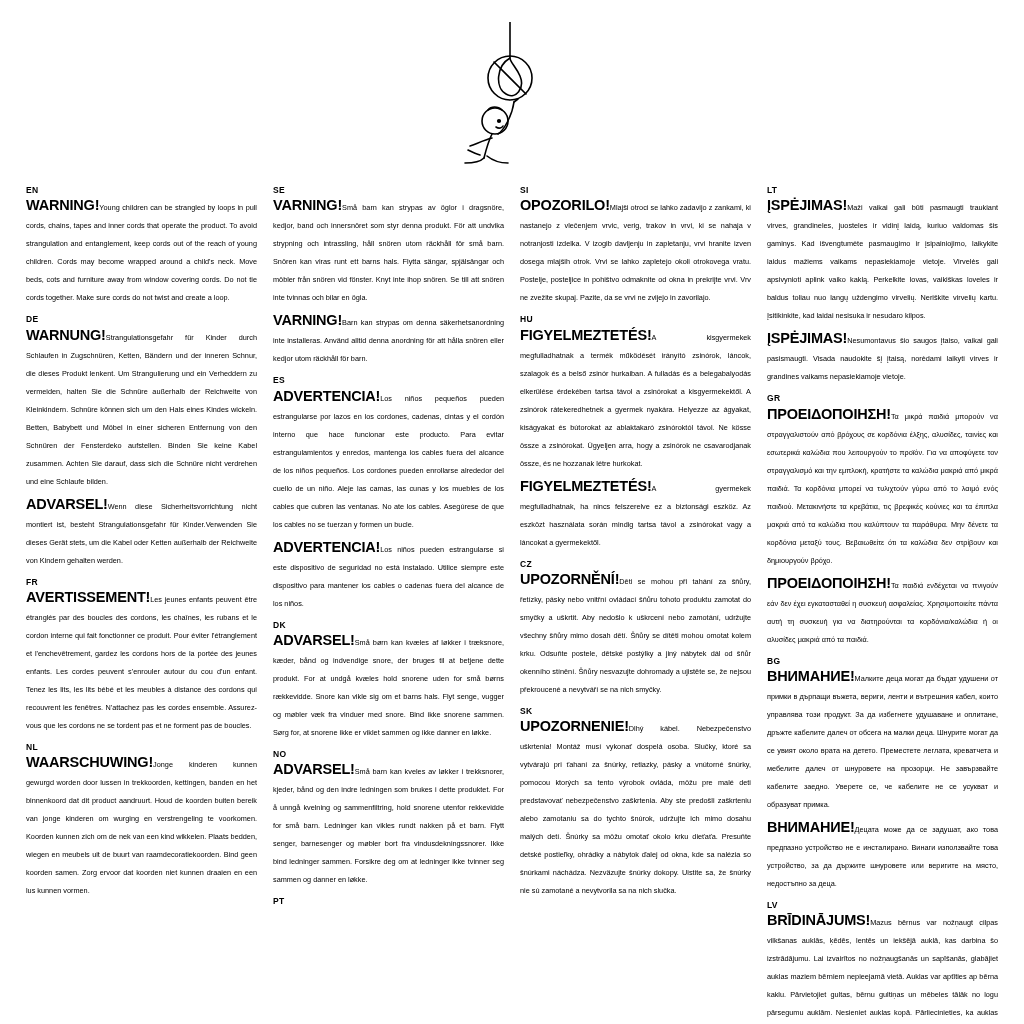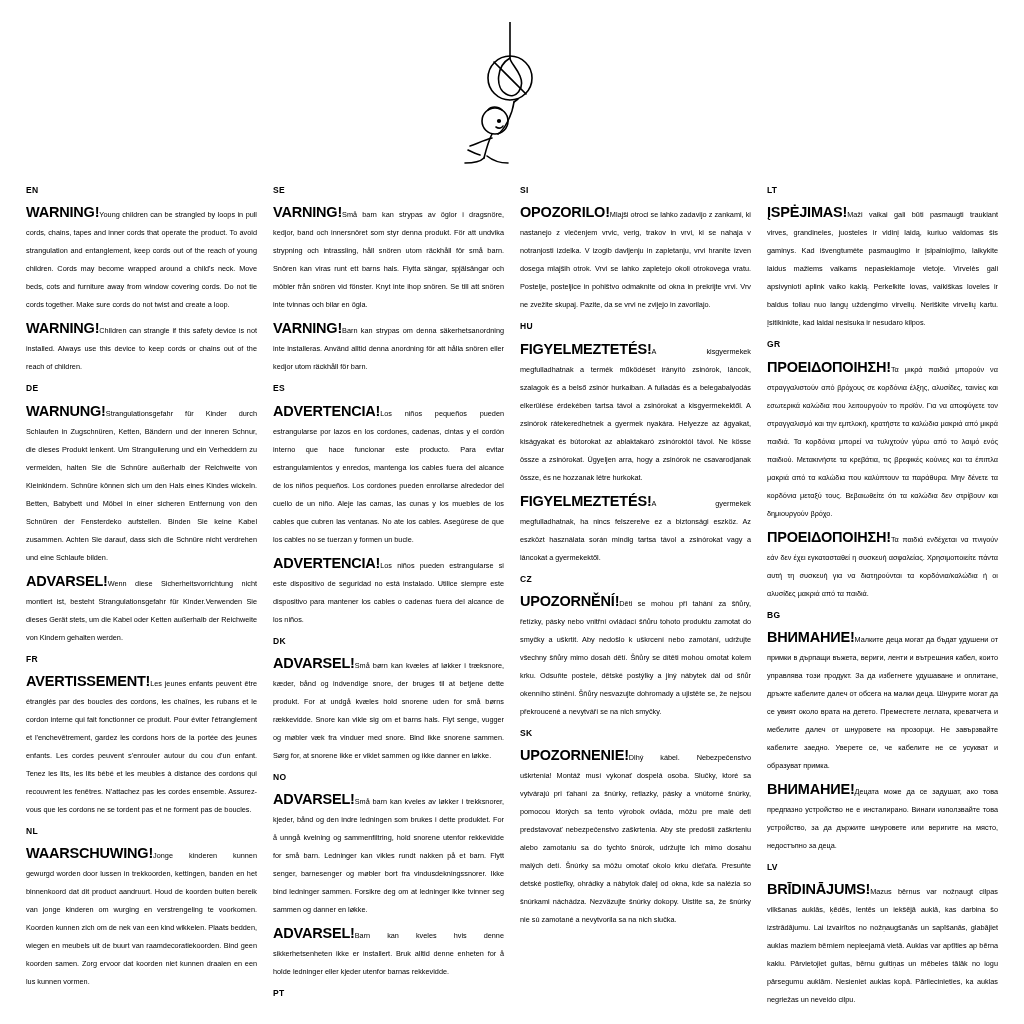--- a/index.html
+++ b/index.html
@@ -66,21 +66,20 @@
     vertical-align: baseline;
   }
   .warn-text {
     font-size: 7.3px;
     line-height: 1.32;
     display: inline;
     text-align: justify;
   }
   .warn-para.justified {
     text-align: justify;
-    margin-top: 8px;
   }
 </style>
 </head>
 <body>
 
 <div class="page">
 
   <div class="illustration">
     <svg width="240" height="150" viewBox="0 0 240 150">
       <g fill="none" stroke="#000" stroke-width="1.6" stroke-linecap="round" stroke-linejoin="round">
@@ -116,23 +115,20 @@
   </div>
 
   <div class="columns">
 
     <div class="col">
       <div class="lang-block">
         <div class="lang-code">EN</div>
         <div class="warn-para justified">
           <span class="warn-word">WARNING!</span><span class="warn-text">Young children can be strangled by loops in pull cords, chains, tapes and inner cords that operate the product. To avoid strangulation and entanglement, keep cords out of the reach of young children. Cords may become wrapped around a child's neck. Move beds, cots and furniture away from window covering cords. Do not tie cords together. Make sure cords do not twist and create a loop.</span>
         </div>
-        <div class="warn-para justified">
-          <span class="warn-word">WARNING!</span><span class="warn-text">Children can strangle if this safety device is not installed. Always use this device to keep cords or chains out of the reach of children.</span>
-        </div>
       </div>
       <div class="lang-block">
         <div class="lang-code">DE</div>
         <div class="warn-para justified">
           <span class="warn-word">WARNUNG!</span><span class="warn-text">Strangulationsgefahr für Kinder durch Schlaufen in Zugschnüren, Ketten, Bändern und der inneren Schnur, die dieses Produkt lenkent. Um Strangulierung und ein Verheddern zu vermeiden, halten Sie die Schnüre außerhalb der Reichweite von Kleinkindern. Schnüre können sich um den Hals eines Kindes wickeln. Betten, Babybett und Möbel in einer sicheren Entfernung von den Schnüren der Fensterdeko aufstellen. Binden Sie keine Kabel zusammen. Achten Sie darauf, dass sich die Schnüre nicht verdrehen und eine Schlaufe bilden.</span>
         </div>
         <div class="warn-para justified">
           <span class="warn-word">ADVARSEL!</span><span class="warn-text">Wenn diese Sicherheitsvorrichtung nicht montiert ist, besteht Strangulationsgefahr für Kinder.Verwenden Sie dieses Gerät stets, um die Kabel oder Ketten außerhalb der Reichweite von Kindern gehalten werden.</span>
         </div>
       </div>
@@ -175,23 +171,20 @@
         <div class="lang-code">DK</div>
         <div class="warn-para justified">
           <span class="warn-word">ADVARSEL!</span><span class="warn-text">Små børn kan kvæles af løkker i træksnore, kæder, bånd og indvendige snore, der bruges til at betjene dette produkt. For at undgå kvæles hold snorene uden for små børns rækkevidde. Snore kan vikle sig om et barns hals. Flyt senge, vugger og møbler væk fra vinduer med snore. Bind ikke snorene sammen. Sørg for, at snorene ikke er viklet sammen og ikke danner en løkke.</span>
         </div>
       </div>
       <div class="lang-block">
         <div class="lang-code">NO</div>
         <div class="warn-para justified">
           <span class="warn-word">ADVARSEL!</span><span class="warn-text">Små barn kan kveles av løkker i trekksnorer, kjeder, bånd og den indre ledningen som brukes i dette produktet. For å unngå kvelning og sammenfiltring, hold snorene utenfor rekkevidde for små barn. Ledninger kan vikles rundt nakken på et barn. Flytt senger, barnesenger og møbler bort fra vindusdekningssnorer. Ikke bind ledninger sammen. Forsikre deg om at ledninger ikke tvinner seg sammen og danner en løkke.</span>
         </div>
-        <div class="warn-para justified">
-          <span class="warn-word">ADVARSEL!</span><span class="warn-text">Barn kan kveles hvis denne sikkerhetsenheten ikke er installert. Bruk alltid denne enheten for å holde ledninger eller kjeder utenfor barnas rekkevidde.</span>
-        </div>
       </div>
       <div class="lang-block">
         <div class="lang-code">PT</div>
 
       </div>
 
     </div>
 
     <div class="col">
       <div class="lang-block">
@@ -223,20 +216,23 @@
 
       </div>
 
     </div>
 
     <div class="col">
       <div class="lang-block">
         <div class="lang-code">LT</div>
         <div class="warn-para justified">
           <span class="warn-word">ĮSPĖJIMAS!</span><span class="warn-text">Maži vaikai gali būti pasmaugti traukiant virves, grandineles, juosteles ir vidinį laidą, kuriuo valdomas šis gaminys. Kad išvengtumėte pasmaugimo ir įsipainiojimo, laikykite laidus mažiems vaikams nepasiekiamoje vietoje. Virvelės gali apsivynioti aplink vaiko kaklą. Perkelkite lovas, vaikiškas loveles ir baldus toliau nuo langų uždengimo virvelių. Neriškite virvelių kartu. Įsitikinkite, kad laidai nesisuka ir nesudaro kilpos.</span>
+        </div>
+        <div class="warn-para justified">
+          <span class="warn-word">ĮSPĖJIMAS!</span><span class="warn-text">Nesumontavus šio saugos įtaiso, vaikai gali pasismaugti. Visada naudokite šį įtaisą, norėdami laikyti virves ir grandines vaikams nepasiekiamoje vietoje.</span>
         </div>
       </div>
       <div class="lang-block">
         <div class="lang-code">GR</div>
         <div class="warn-para justified">
           <span class="warn-word">ΠΡΟΕΙΔΟΠΟΙΗΣΗ!</span><span class="warn-text">Τα μικρά παιδιά μπορούν να στραγγαλιστούν από βρόχους σε κορδόνια έλξης, αλυσίδες, ταινίες και εσωτερικά καλώδια που λειτουργούν το προϊόν. Για να αποφύγετε τον στραγγαλισμό και την εμπλοκή, κρατήστε τα καλώδια μακριά από μικρά παιδιά. Τα κορδόνια μπορεί να τυλιχτούν γύρω από το λαιμό ενός παιδιού. Μετακινήστε τα κρεβάτια, τις βρεφικές κούνιες και τα έπιπλα μακριά από τα καλώδια που καλύπτουν τα παράθυρα. Μην δένετε τα κορδόνια μεταξύ τους. Βεβαιωθείτε ότι τα καλώδια δεν στρίβουν και δημιουργούν βρόχο.</span>
         </div>
         <div class="warn-para justified">
           <span class="warn-word">ΠΡΟΕΙΔΟΠΟΙΗΣΗ!</span><span class="warn-text">Τα παιδιά ενδέχεται να πνιγούν εάν δεν έχει εγκατασταθεί η συσκευή ασφαλείας. Χρησιμοποιείτε πάντα αυτή τη συσκευή για να διατηρούνται τα κορδόνια/καλώδια ή οι αλυσίδες μακριά από τα παιδιά.</span>
         </div>

